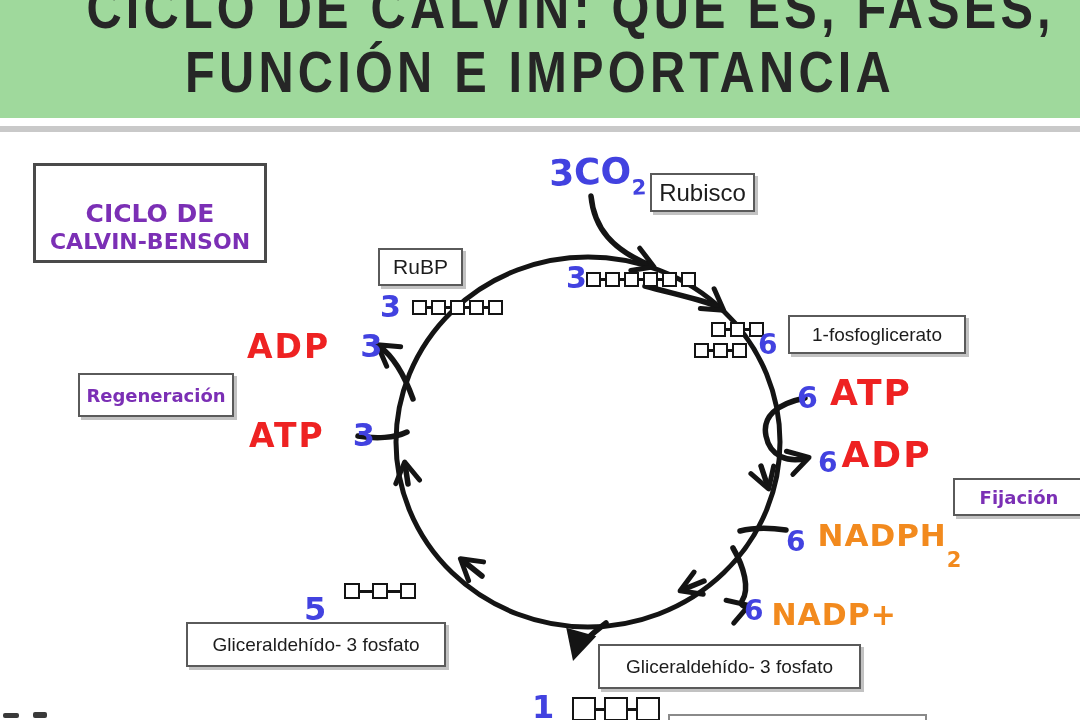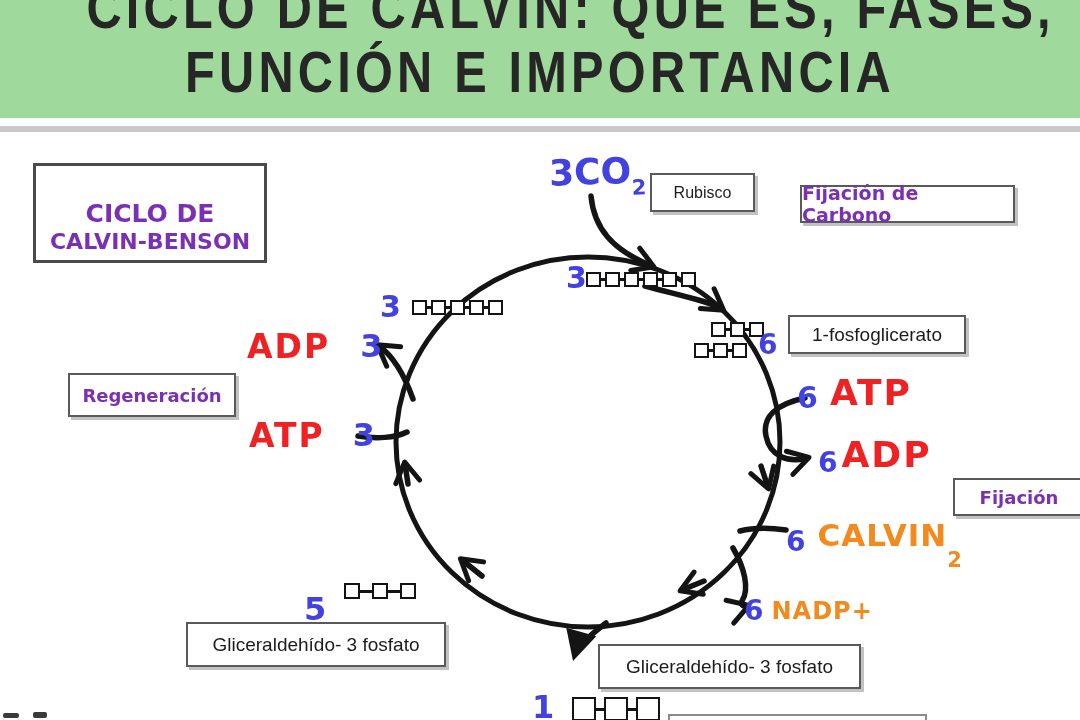--- a/index.html
+++ b/index.html
@@ -85,33 +85,33 @@
       <path d="M 606,623 C 589,636 577,647 575,654" marker-end="url(#bigtri)"></path>
     </g>
   </svg>
 
   <div class="dbox plain" style="left:33px;top:163px;width:234px;height:100px;flex-direction:column;justify-content:space-around;padding:6px 0;">
     <div class="purple" style="font-size:25px;margin-top:26px;">CICLO DE</div>
     <div class="purple" style="font-size:22px;">CALVIN-BENSON</div>
   </div>
 
   <div class="dbox" style="left:650px;top:173px;width:105px;height:39px;">
-    <span class="box-label" style="font-size:16px;">Rubisco</span>
-  </div>
-
-  <div class="dbox" style="left:800px;top:185px;width:215px;height:38px;">
-    <span class="purple" style="font-size:19px;">Fijación de Carbono</span>
-  </div>
-
+    <span class="box-label" style="font-size:24px;">Rubisco</span>
+  </div>
+
+
+  <div class="dbox" style="left:378px;top:248px;width:85px;height:38px;">
+    <span class="box-label" style="font-size:21px;">RuBP</span>
+  </div>
 
   <div class="dbox" style="left:788px;top:315px;width:178px;height:39px;">
     <span class="box-label" style="font-size:19px;">1-fosfoglicerato</span>
   </div>
 
-  <div class="dbox" style="left:68px;top:373px;width:168px;height:44px;">
+  <div class="dbox" style="left:78px;top:373px;width:156px;height:44px;">
     <span class="purple" style="font-size:18px;">Regeneración</span>
   </div>
 
   <div class="dbox" style="left:953px;top:478px;width:132px;height:38px;">
     <span class="purple" style="font-size:18px;">Fijación</span>
   </div>
 
   <div class="dbox" style="left:186px;top:622px;width:260px;height:45px;">
     <span class="box-label" style="font-size:19px;">Gliceraldehído- 3 fosfato</span>
   </div>
@@ -141,27 +141,27 @@
     <span class="red" style="font-size:36px;margin-left:12px;">ATP</span>
   </div>
 
   <div class="hw" style="left:818px;top:434px;">
     <span class="blue" style="font-size:28px;margin-top:12px;">6</span>
     <span class="red" style="font-size:36px;margin-left:4px;">ADP</span>
   </div>
 
   <div class="hw" style="left:786px;top:517px;">
     <span class="blue" style="font-size:28px;margin-top:8px;">6</span>
-    <span class="orange" style="font-size:31px;margin-left:12px;">CALVIN</span>
+    <span class="orange" style="font-size:31px;margin-left:12px;">NADPH</span>
     <span class="sub orange" style="margin-bottom:-14px;">2</span>
   </div>
 
   <div class="hw" style="left:744px;top:594px;">
     <span class="blue" style="font-size:28px;">6</span>
-    <span class="orange" style="font-size:24px;margin-left:8px;margin-top:3px;">NADP+</span>
+    <span class="orange" style="font-size:30px;margin-left:8px;margin-top:3px;">NADP+</span>
   </div>
 
   <span class="hw blue" style="left:566px;top:260px;font-size:30px;">3</span>
   <div class="chain" style="left:586px;top:272px;--sq:15px;--lk:4px;">
       <i class="sq"></i>
       <i class="link"></i>
       <i class="sq"></i>
       <i class="link"></i>
       <i class="sq"></i>
       <i class="link"></i>

